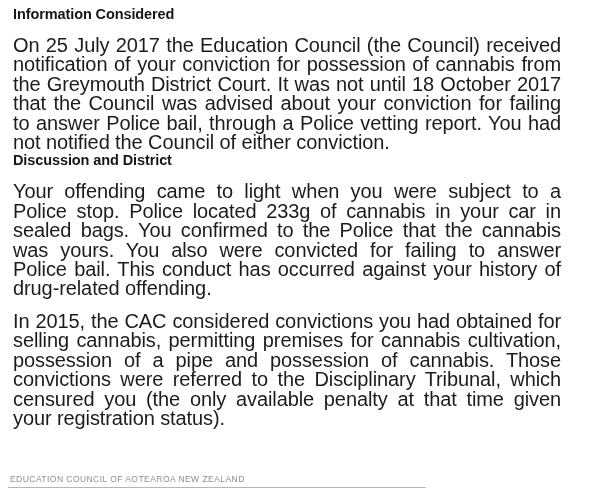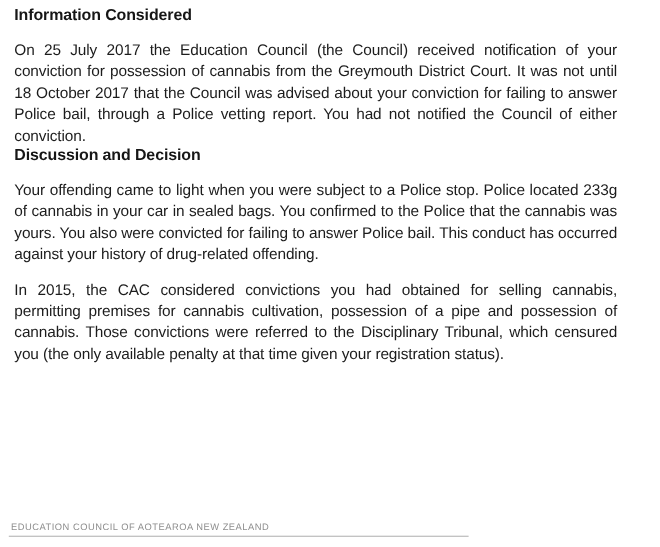--- a/index.html
+++ b/index.html
@@ -24,21 +24,21 @@
   }
   .section-heading {
     font-size: 14.5px;
     font-weight: bold;
     color: #161616;
     line-height: 17px;
     margin-bottom: 13px;
     letter-spacing: -0.1px;
   }
   .para {
-    font-size: 14px;
+    font-size: 20px;
     line-height: 19.4px;
     color: #1c1c1c;
     text-align: justify;
     letter-spacing: -0.1px;
     margin-bottom: 13px;
   }
   .para:last-of-type { margin-bottom: 0; }
   .section { margin-bottom: 0; }
   .page-footer {
     position: absolute;
@@ -73,21 +73,21 @@
 
 <div class="page">
   <div class="content">
 
     <div class="section">
       <div class="section-heading">Information Considered</div>
       <p class="para">On 25 July 2017 the Education Council (the Council) received notification of your conviction for possession of cannabis from the Greymouth District Court.  It was not until 18 October 2017 that the Council was advised about your conviction for failing to answer Police bail, through a Police vetting report. You had not notified the Council of either conviction.</p>
     </div>
 
     <div class="section">
-      <div class="section-heading">Discussion and Decision</div>
+      <div class="section-heading">Discussion and District</div>
       <p class="para">Your offending came to light when you were subject to a Police stop.  Police located 233g of cannabis in your car in sealed bags.  You confirmed to the Police that the cannabis was yours.  You also were convicted for failing to answer Police bail. This conduct has occurred against your history of drug-related offending.</p>
       <p class="para">In 2015, the CAC considered convictions you had obtained for selling cannabis, permitting premises for cannabis cultivation, possession of a pipe and possession of cannabis.  Those convictions were referred to the Disciplinary Tribunal, which censured you (the only available penalty at that time given your registration status).</p>
     </div>
 
   </div>
 
   <div class="page-footer">
     <span class="footer-org">EDUCATION COUNCIL OF AOTEAROA NEW ZEALAND</span>
     <div class="footer-rule"></div>
   </div>

